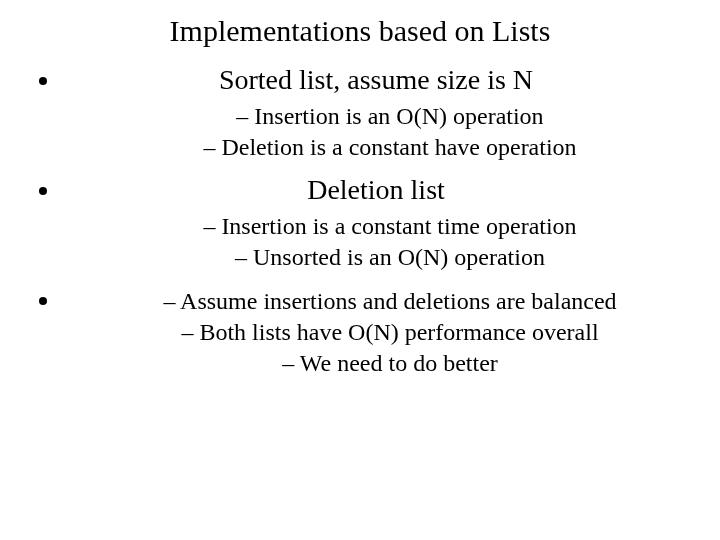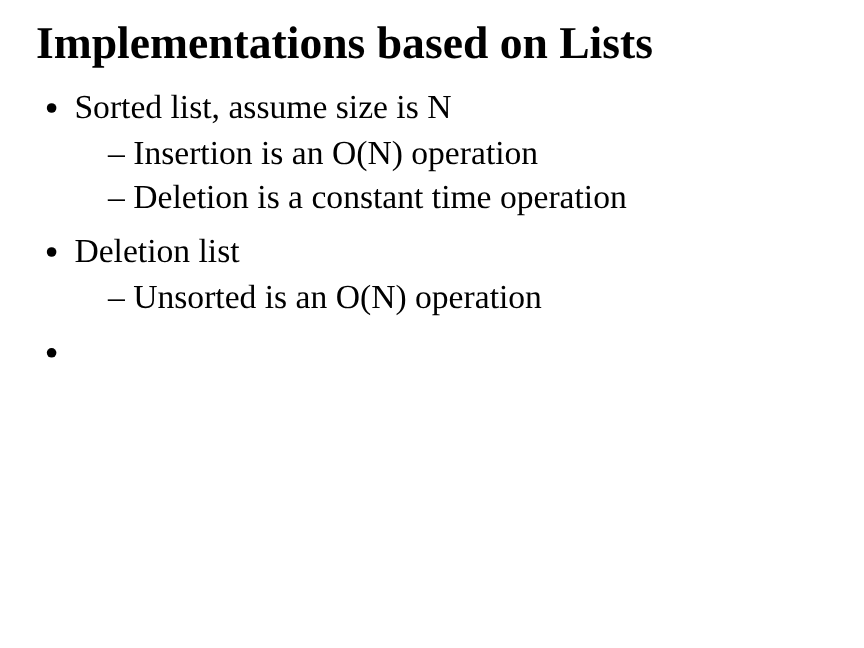--- a/index.html
+++ b/index.html
@@ -10,41 +10,43 @@
     background: #ffffff;
     font-family: "Times New Roman", Times, serif;
     color: #000000;
     overflow: hidden;
   }
   .slide {
     padding: 10px 30px 20px 30px;
     box-sizing: border-box;
   }
   .title {
-    font-size: 38px;
-    font-weight: bold;
+    text-align: center;
+    font-size: 30px;
+    font-weight: normal;
     margin: 4px 0 14px 0;
   }
   ul.level1 {
     list-style-type: disc;
     margin: 0;
     padding-left: 32px;
   }
   ul.level1 > li {
     font-size: 28px;
     margin: 4px 0 2px 0;
     line-height: 1.25;
+    text-align: center;
   }
   ul.level2 {
     list-style: none;
     margin: 4px 0 10px 0;
     padding-left: 28px;
   }
   ul.level2 > li {
-    font-size: 28px;
+    font-size: 24px;
     margin: 1px 0;
     line-height: 1.25;
     text-indent: -14px;
     padding-left: 14px;
   }
   ul.level2 > li::before {
     content: "– ";
   }
 </style>
 </head>
@@ -52,28 +54,34 @@
 
 <div class="slide">
   <div class="title">Implementations based on Lists</div>
 
   <ul class="level1">
 
     <li>
       <span>Sorted list, assume size is N</span>
       <ul class="level2">
         <li>Insertion is an O(N) operation</li>
-        <li>Deletion is a constant time operation</li>
+        <li>Deletion is a constant have operation</li>
       </ul>
     </li>
 
     <li>
       <span>Deletion list</span>
       <ul class="level2">
+        <li>Insertion is a constant time operation</li>
         <li>Unsorted is an O(N) operation</li>
       </ul>
     </li>
 
     <li>
+      <ul class="level2">
+        <li>Assume insertions and deletions are balanced</li>
+        <li>Both lists have O(N) performance overall</li>
+        <li>We need to do better</li>
+      </ul>
     </li>
 
   </ul>
 </div>
 
 </body></html>

